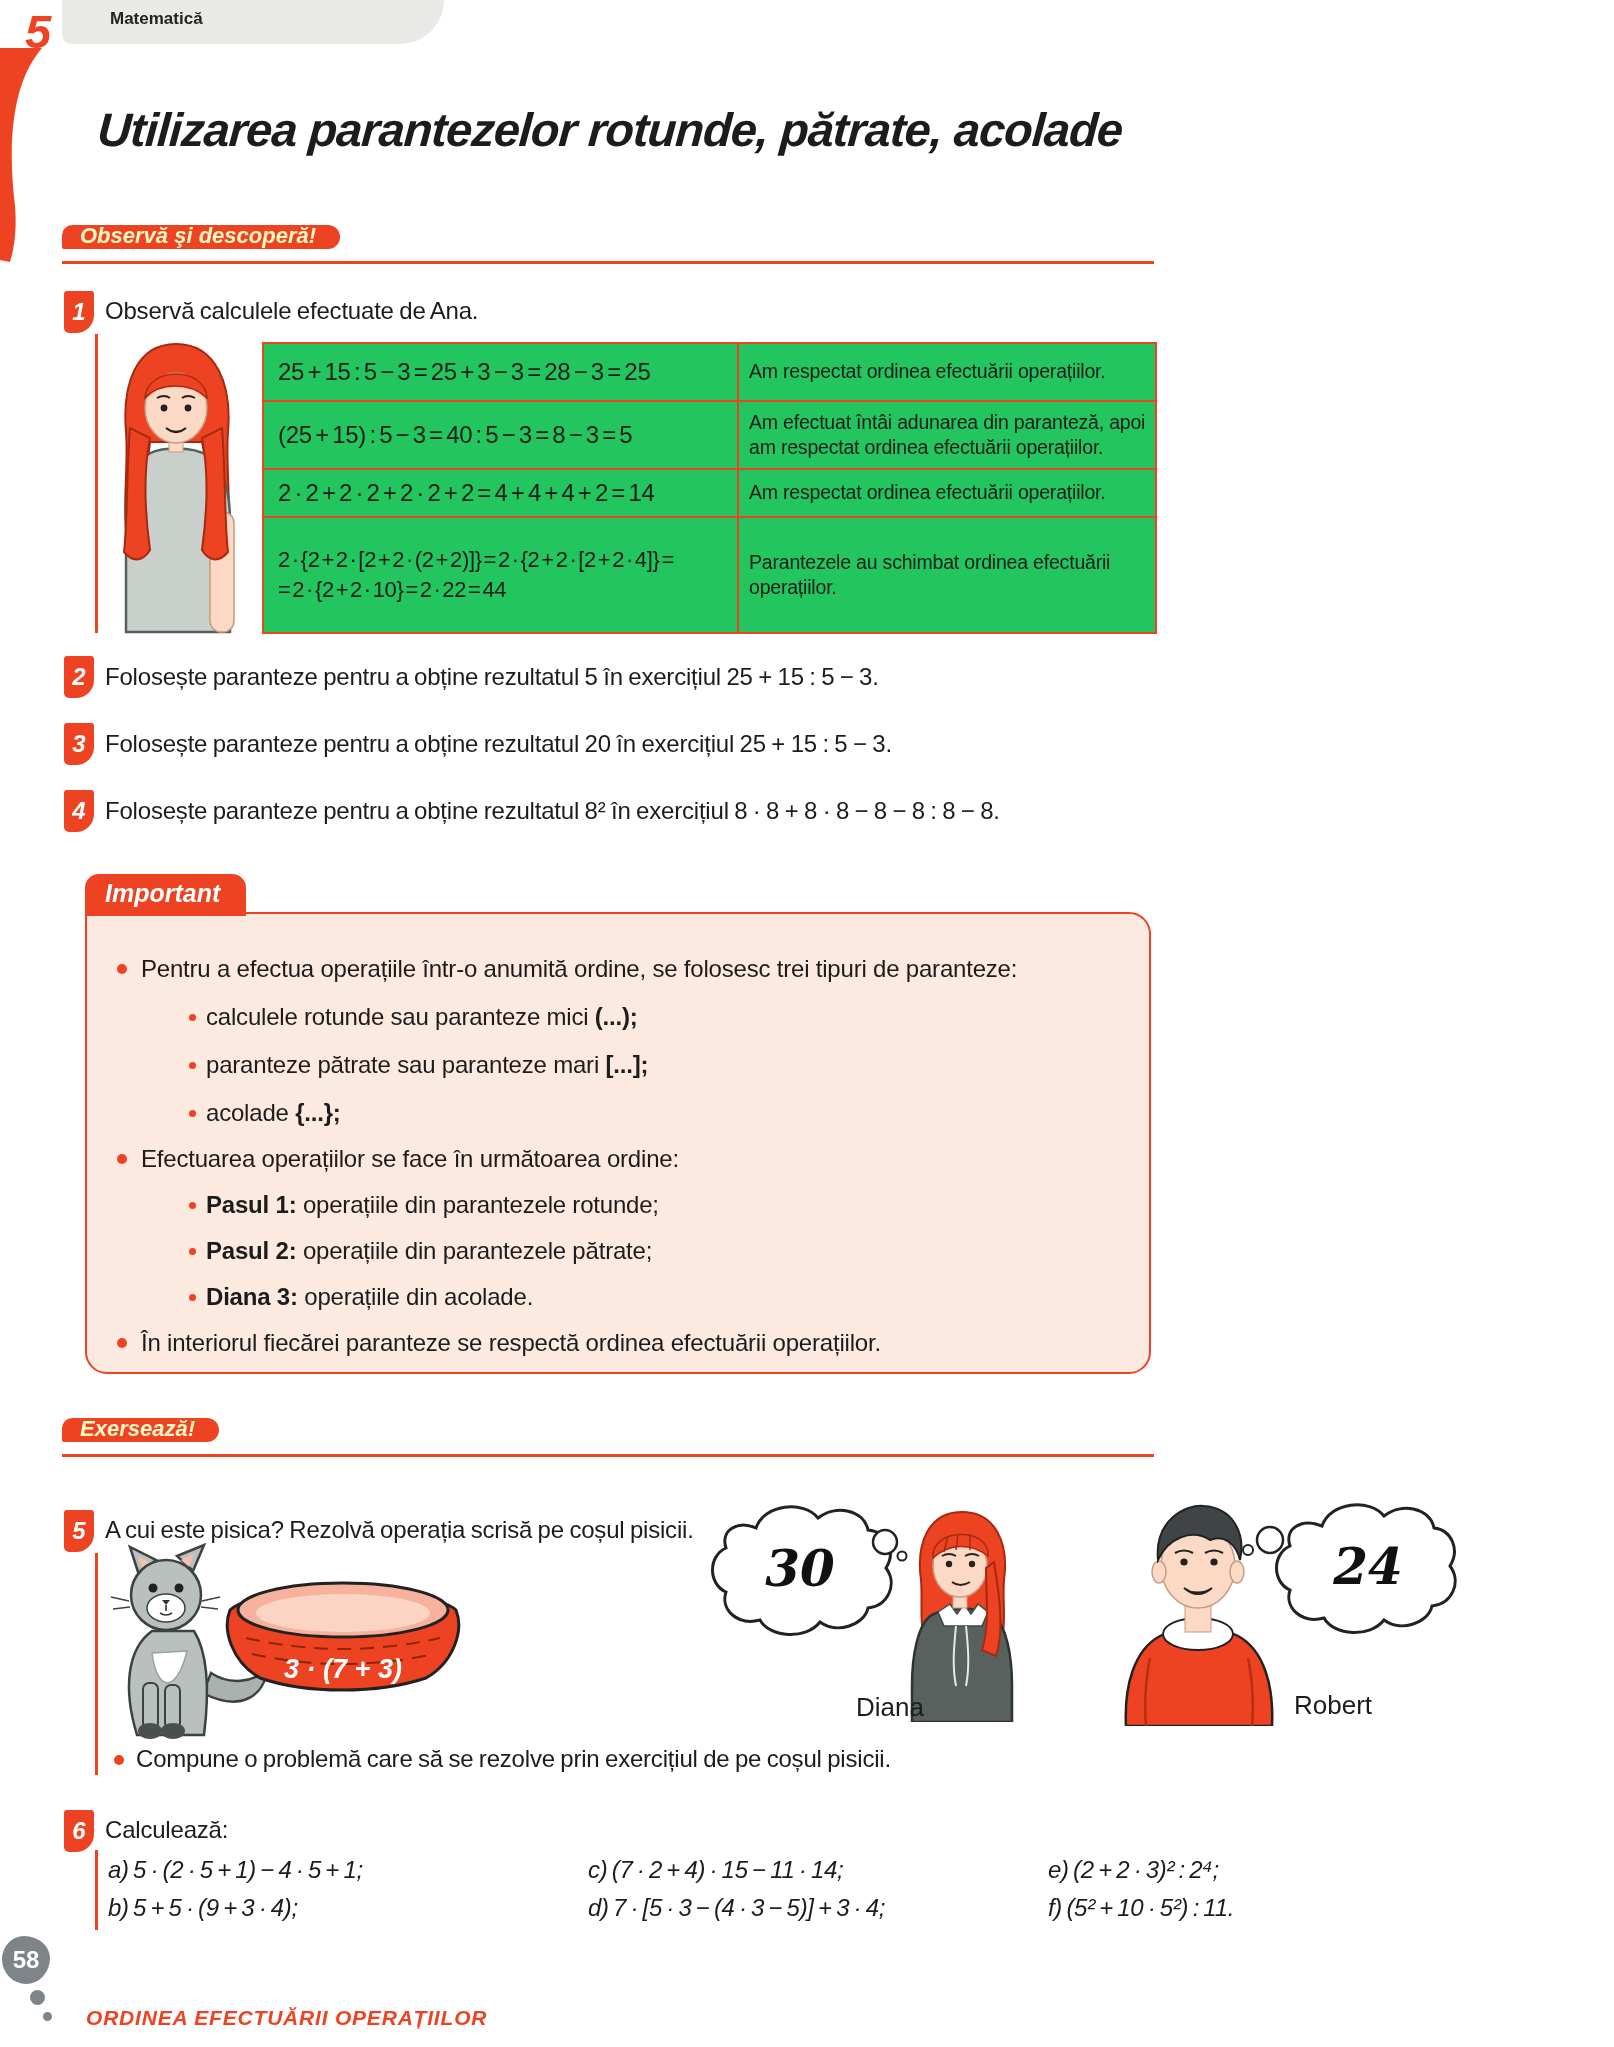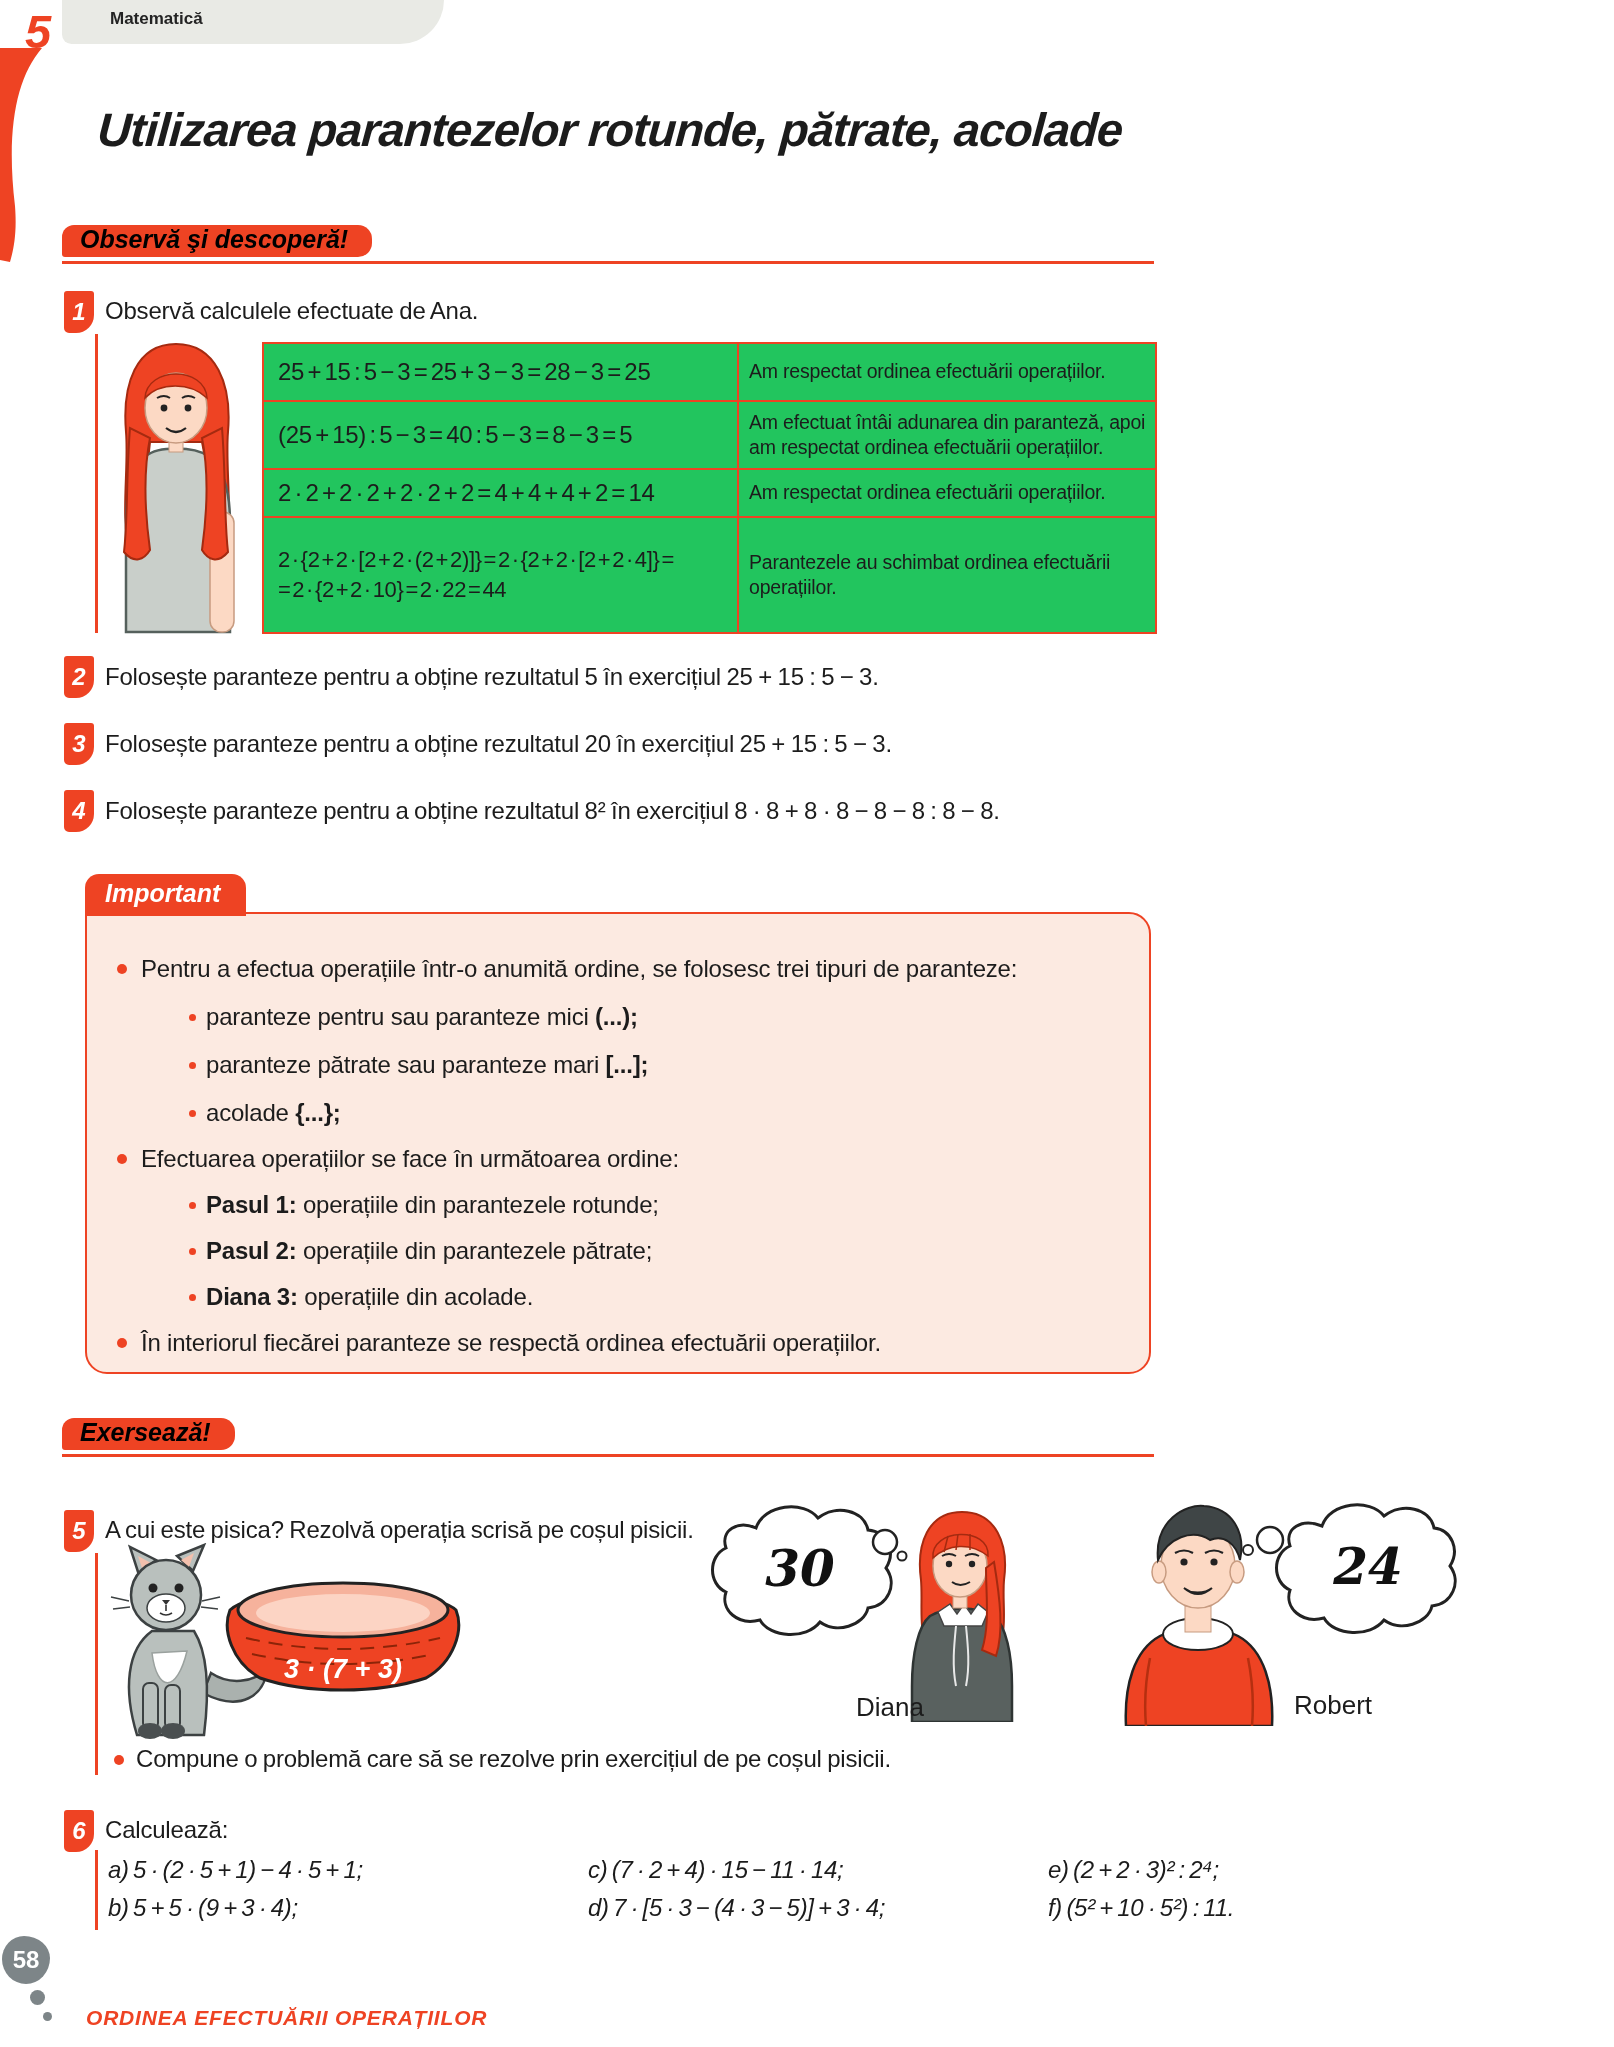--- a/index.html
+++ b/index.html
@@ -15,21 +15,21 @@
 
   
   .subject-bubble{position:absolute;left:62px;top:0;width:382px;height:44px;background:#e9eae5;border-radius:0 0 120px 26px;}
   .subject-label{display:block;padding:9px 0 0 48px;font-size:17px;font-weight:bold;color:#232323;}
   .chapter-num{position:absolute;left:12px;top:4px;width:52px;text-align:center;font-size:47px;font-weight:bold;font-style:italic;color:var(--accent);}
   .swoosh{position:absolute;left:0;top:46px;}
 
   .page-title{position:absolute;left:70px;top:102px;width:1080px;text-align:center;font-size:47px;font-weight:bold;font-style:italic;transform:skewX(-4deg);letter-spacing:-1px;}
 
   
-  .banner{position:absolute;height:32px;background:var(--accent);color:#000000;font-style:italic;font-weight:bold;font-size:25px;display:flex;align-items:center;padding:0 24px 3px 18px;border-radius:12px 14px 14px 3px;z-index:2;}
+  .banner{position:absolute;height:24px;background:var(--accent);color:#fef9c3;font-style:italic;font-weight:bold;font-size:22px;display:flex;align-items:center;padding:0 24px 3px 18px;border-radius:12px 14px 14px 3px;z-index:2;}
   .banner-rule{position:absolute;height:3px;background:var(--accent);z-index:1;}
 
   
   .badge{position:absolute;width:30px;height:42px;background:var(--accent);color:#fff;font-weight:bold;font-style:italic;font-size:24px;display:flex;align-items:center;justify-content:center;border-radius:3px 3px 18px 5px;z-index:2;}
   .task-text{position:absolute;font-size:24px;letter-spacing:-0.2px;word-spacing:-1px;white-space:nowrap;}
   .vline{position:absolute;width:2.5px;background:var(--accent);}
 
   
   .ana-table{position:absolute;left:262px;top:342px;width:893px;border-collapse:collapse;table-layout:fixed;}
   .ana-table td{border:2.4px solid var(--accent);vertical-align:middle;background:#22c55e;}
@@ -145,21 +145,21 @@
   <div class="imp-tab">
     <span>Important</span>
   </div>
   <div class="imp-box">
     <div class="imp-line main first">
       <span class="dot"></span>
       <span>Pentru a efectua operațiile într-o anumită ordine, se folosesc trei tipuri de paranteze:</span>
     </div>
     <div class="imp-line sub">
       <span class="sdot"></span>
-      <span><span>paranteze pentru sau paranteze mici </span><b>(...);</b></span>
+      <span><span>calculele rotunde sau paranteze mici </span><b>(...);</b></span>
     </div>
     <div class="imp-line sub">
       <span class="sdot"></span>
       <span><span>paranteze pătrate sau paranteze mari </span><b>[...];</b></span>
     </div>
     <div class="imp-line sub">
       <span class="sdot"></span>
       <span><span>acolade </span><b>{...};</b></span>
     </div>
     <div class="imp-line main">

